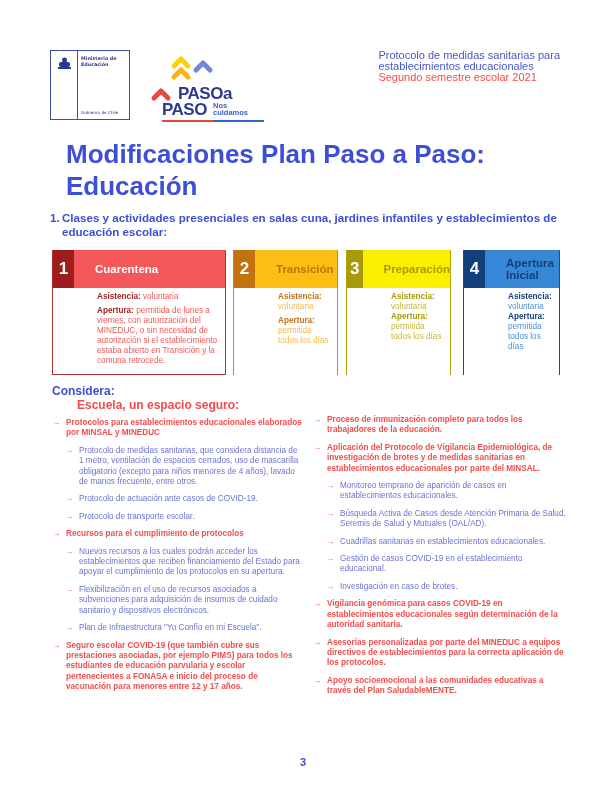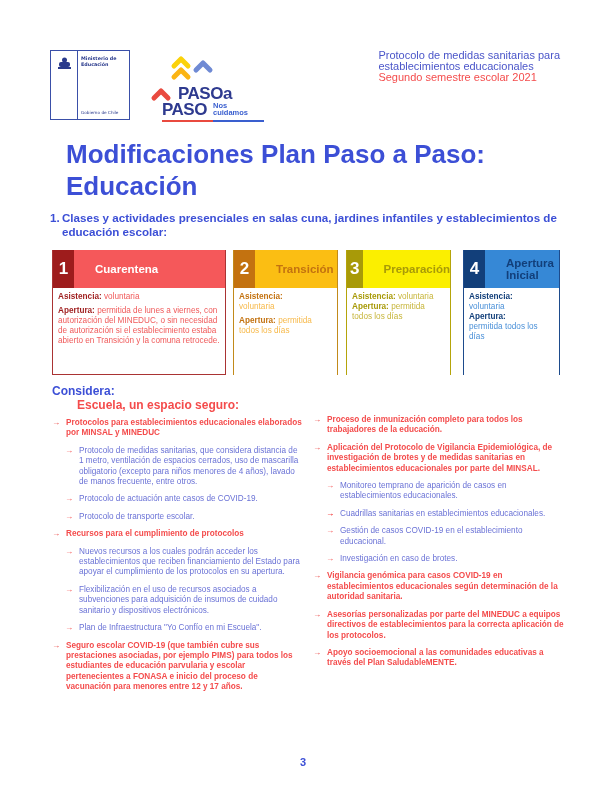--- a/index.html
+++ b/index.html
@@ -22,21 +22,21 @@
   
   .title { left:50px; top:138px; font-family:"Liberation Sans", sans-serif; font-weight:bold; color:#3c4fd6; font-size:26px; line-height:32px;margin-left:16px; }
   .subtitle { left:50px; top:211px; width:520px; font-family:"Liberation Sans", sans-serif; font-weight:bold; color:#3c4fd6; font-size:11.6px; line-height:14px; }
   .subtitle .num { position:absolute; left:0; top:0; }
   .subtitle .txt { margin-left:12px; display:block; }
   
   .phase { top:250px; height:125px; box-sizing:border-box; font-family:"Liberation Sans", sans-serif; }
   .phase .head { display:flex; height:38px; align-items:center; }
   .phase .num { width:21px; height:38px; display:flex; align-items:center; justify-content:center; color:#fff; font-weight:bold; font-size:17px; }
   .phase .name { flex:1; padding-left:21px; font-weight:bold; font-size:11.5px; line-height:12px; }
-  .phase .body { padding:4px 5px; font-size:8.2px; line-height:10px; }
+  .phase .body { padding:4px 5px; font-size:8.2px; line-height:10px;margin-left:39px; }
   .phase .body p { margin:0 0 4px 0; }
   .phase .body b { font-weight:bold; }
   .p1 { left:52px; width:174px; border:1px solid #a33; border-top:none; }
   .p1 .num { background:#9e1c1c; }
   .p1 .head { background:#f5585a; }
   .p1 .name { color:#fff; }
   .p1 .body { color:#f05a5a; }
   .p1 .body b { color:#9e1c1c; }
   .p2 { left:233px; width:105px; border-left:1px solid #c28a1a; border-right:1px solid #c28a1a; }
   .p2 .num { background:#c37210; }
@@ -177,21 +177,21 @@
     <div class="item main"><span class="arr">→</span><span>Recursos para el cumplimiento de protocolos</span></div>
     <div class="item sub"><span class="arr">→</span><span>Nuevos recursos a los cuales podrán acceder los establecimientos que reciben financiamiento del Estado para apoyar el cumplimiento de los protocolos en su apertura.</span></div>
     <div class="item sub"><span class="arr">→</span><span>Flexibilización en el uso de recursos asociados a subvenciones para adquisición de insumos de cuidado sanitario y dispositivos electrónicos.</span></div>
     <div class="item sub"><span class="arr">→</span><span>Plan de Infraestructura "Yo Confío en mi Escuela".</span></div>
     <div class="item main"><span class="arr">→</span><span>Seguro escolar COVID-19 (que también cubre sus prestaciones asociadas, por ejemplo PIMS) para todos los estudiantes de educación parvularia y escolar pertenecientes a FONASA e inicio del proceso de vacunación para menores entre 12 y 17 años.</span></div>
   </div>
 <div class="abs col colR" id="colR">
     <div class="item main"><span class="arr">→</span><span>Proceso de inmunización completo para todos los trabajadores de la educación.</span></div>
     <div class="item main"><span class="arr">→</span><span>Aplicación del Protocolo de Vigilancia Epidemiológica, de investigación de brotes y de medidas sanitarias en establecimientos educacionales por parte del MINSAL.</span></div>
     <div class="item sub"><span class="arr">→</span><span>Monitoreo temprano de aparición de casos en establecimientos educacionales.</span></div>
-    <div class="item sub"><span class="arr">→</span></div>
+    <div class="item sub"><span class="arr">→</span><span>Búsqueda Activa de Casos desde Atención Primaria de Salud, Seremis de Salud y Mutuales (OAL/AD).</span></div>
     <div class="item sub"><span class="arr">→</span><span>Cuadrillas sanitarias en establecimientos educacionales.</span></div>
     <div class="item sub"><span class="arr">→</span><span>Gestión de casos COVID-19 en el establecimiento educacional.</span></div>
     <div class="item sub"><span class="arr">→</span><span>Investigación en caso de brotes.</span></div>
     <div class="item main"><span class="arr">→</span><span>Vigilancia genómica para casos COVID-19 en establecimientos educacionales según determinación de la autoridad sanitaria.</span></div>
     <div class="item main"><span class="arr">→</span><span>Asesorías personalizadas por parte del MINEDUC a equipos directivos de establecimientos para la correcta aplicación de los protocolos.</span></div>
     <div class="item main"><span class="arr">→</span><span>Apoyo socioemocional a las comunidades educativas a través del Plan SaludableMENTE.</span></div>
   </div>
 
 <div class="abs pagenum">3</div>
 

